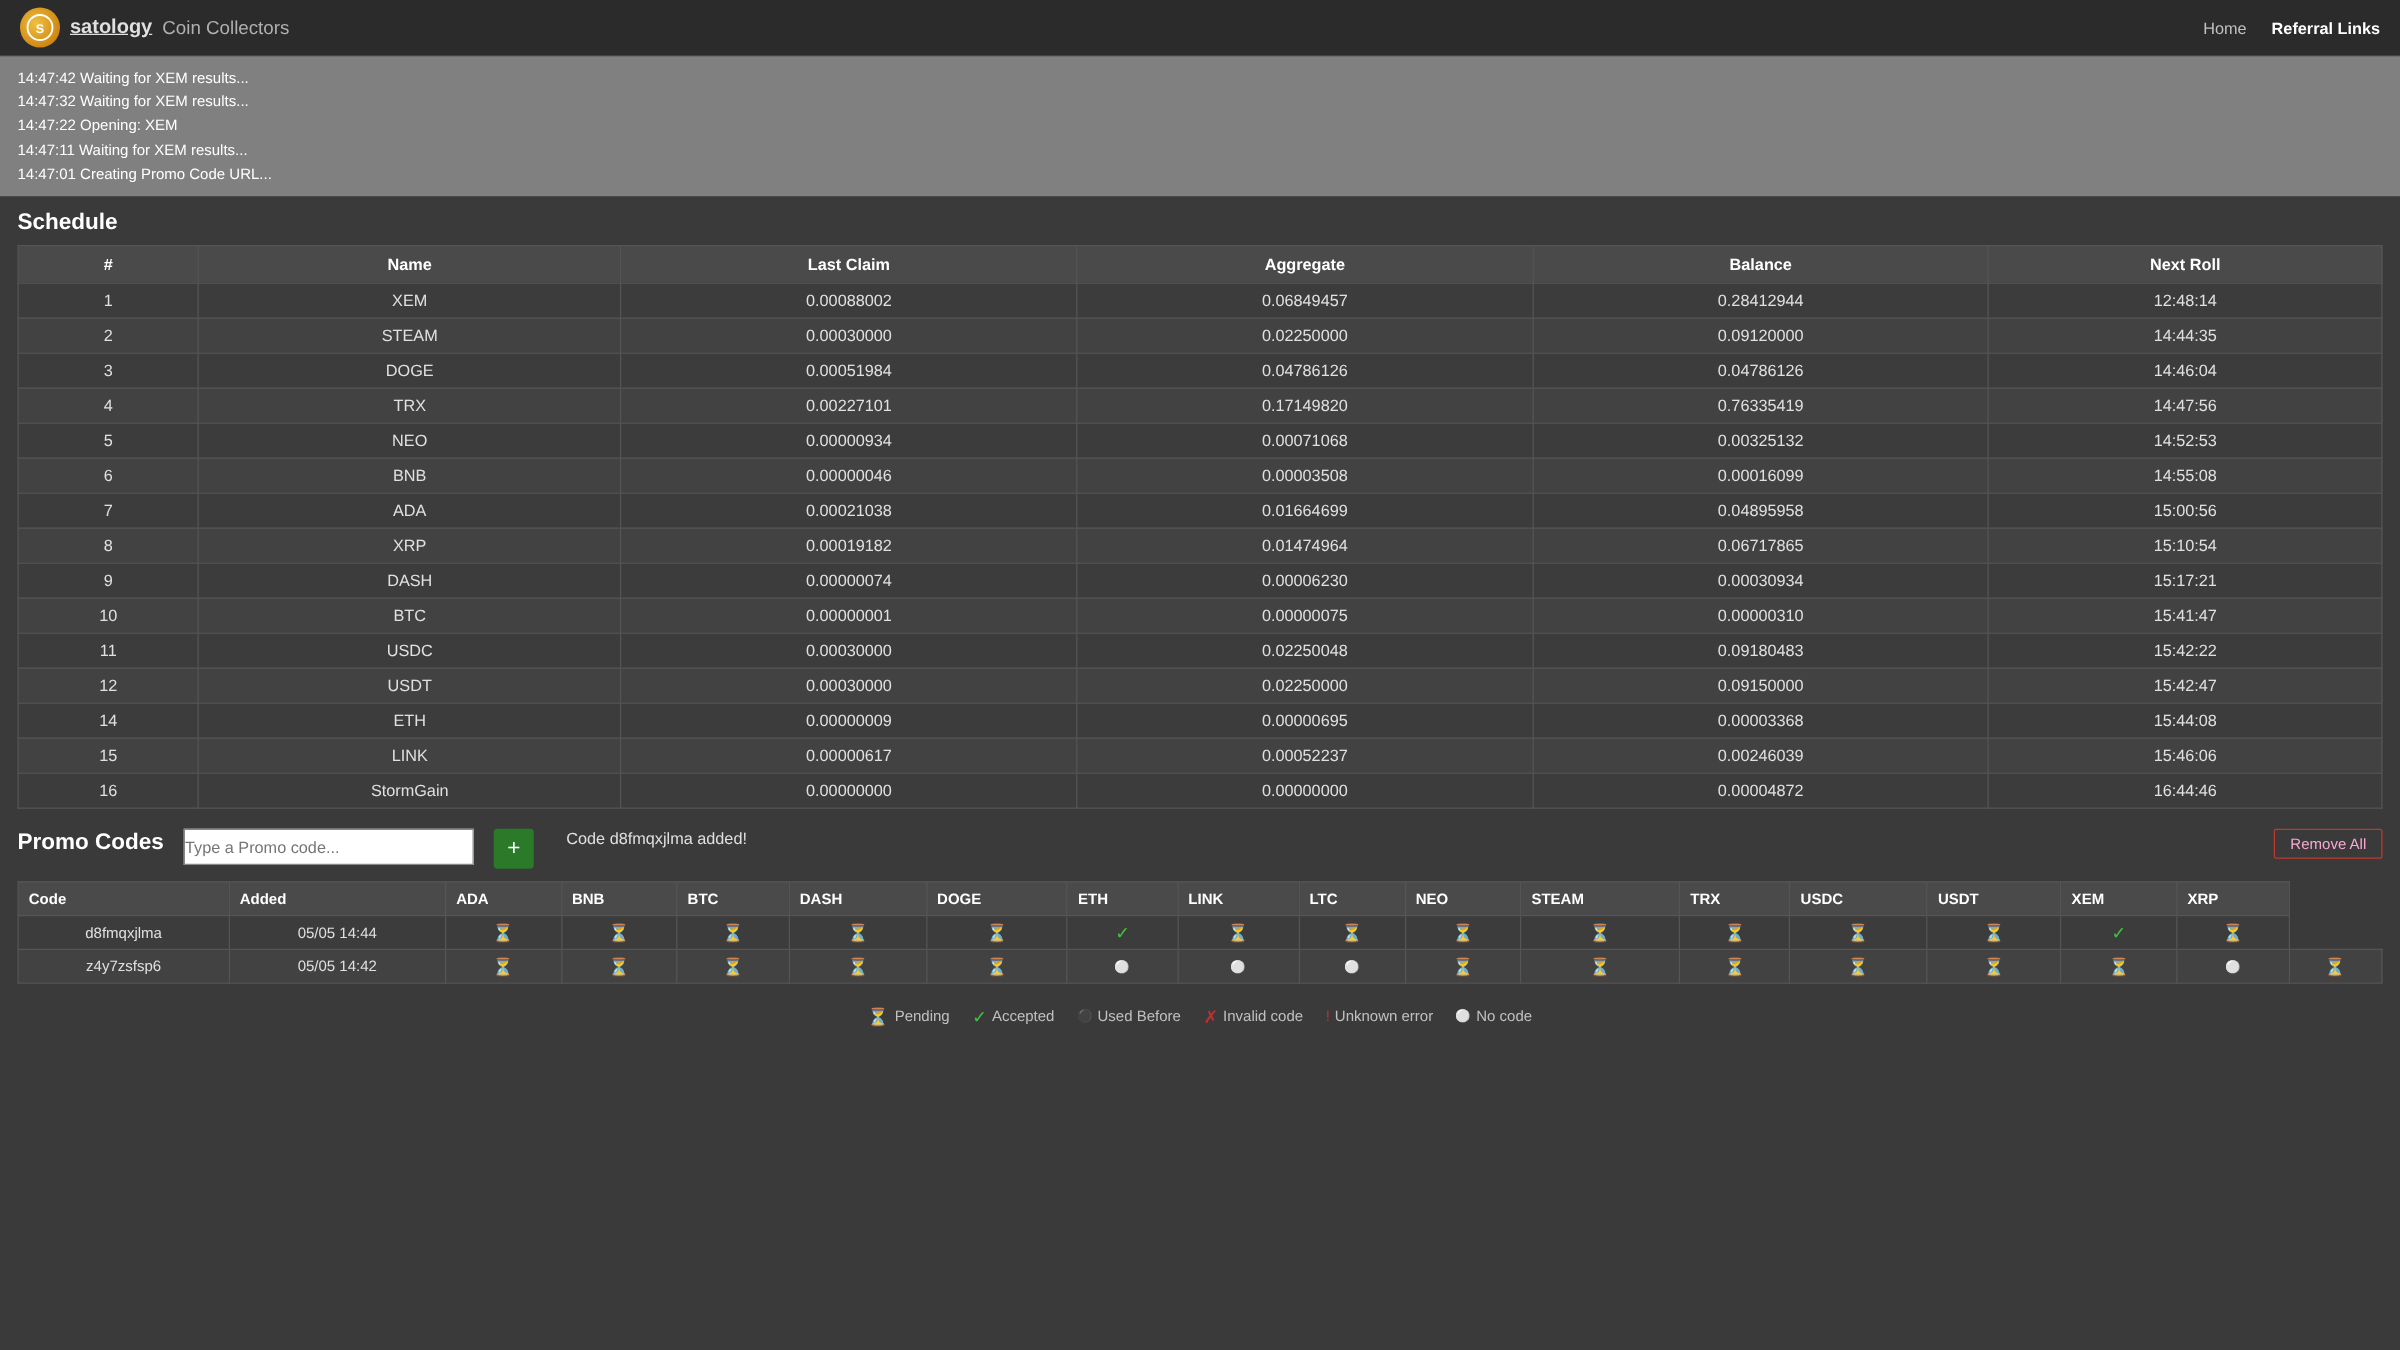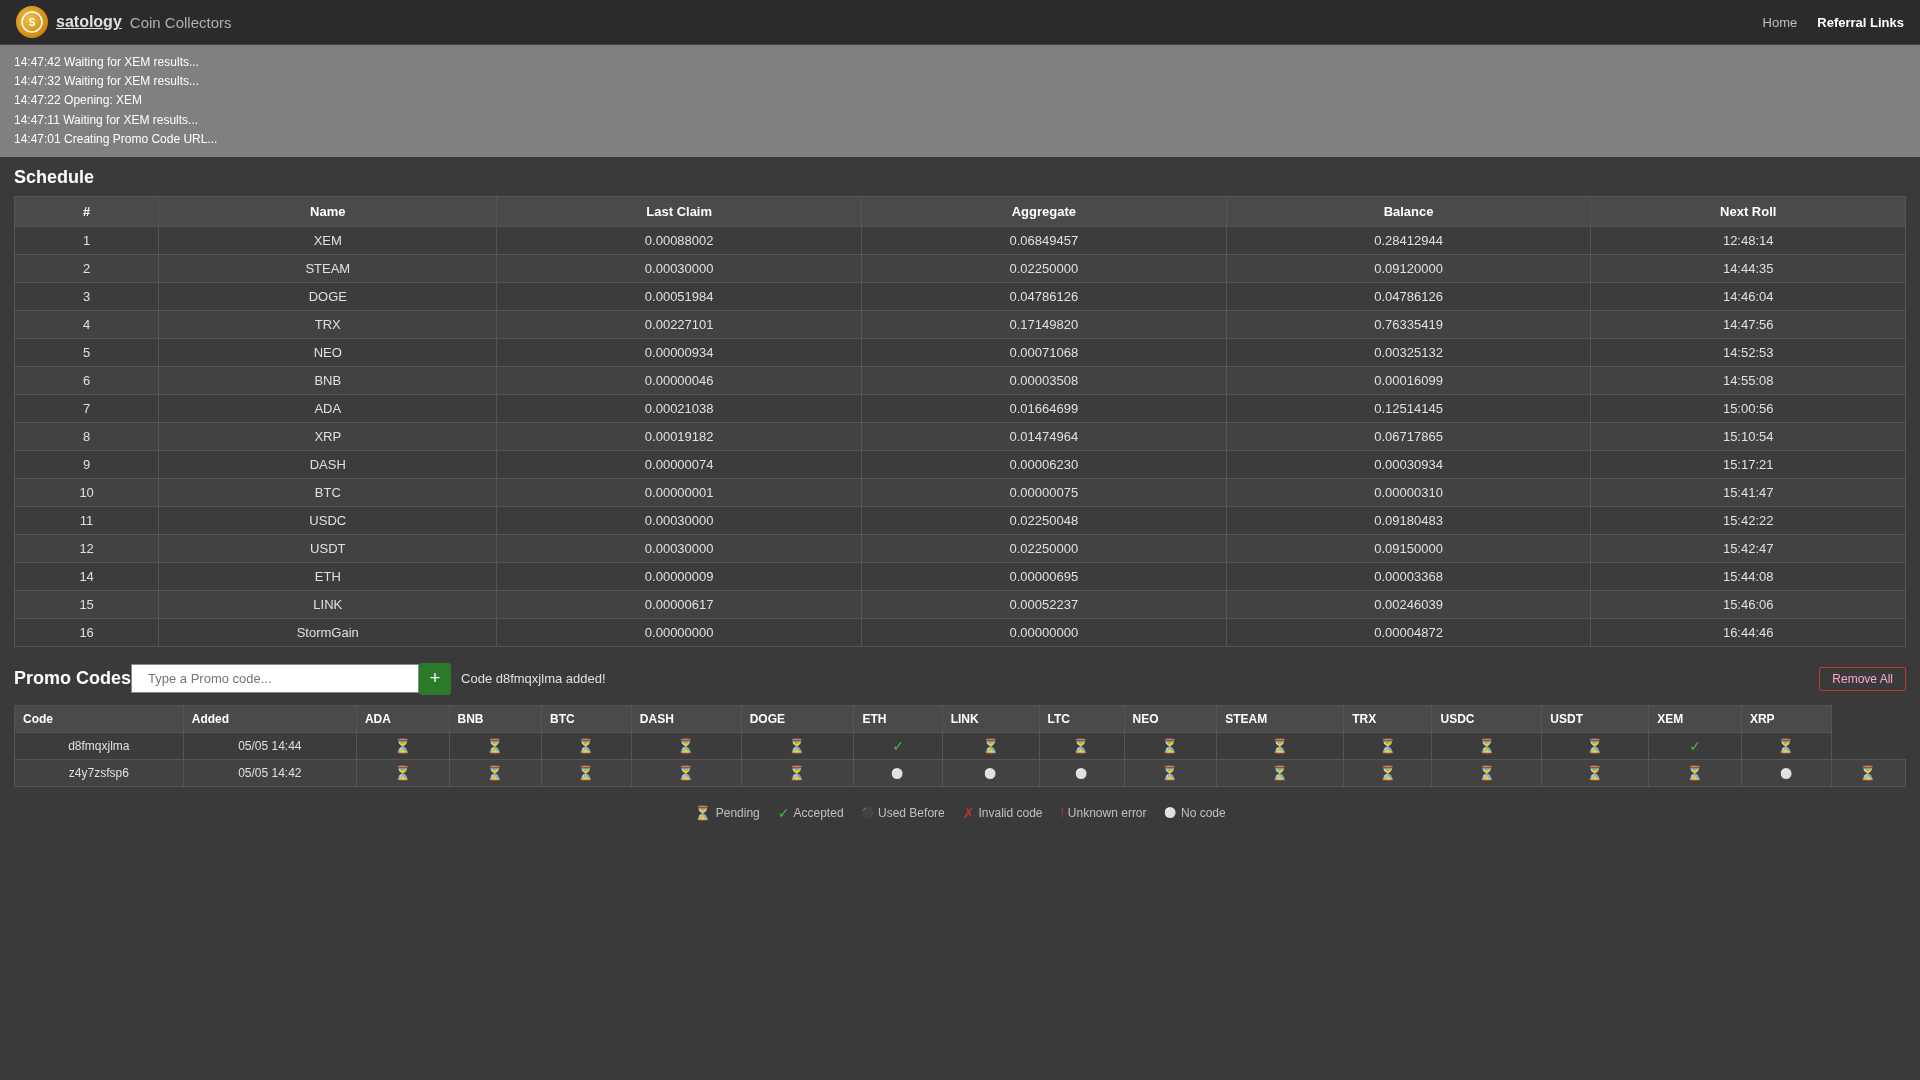--- a/index.html
+++ b/index.html
@@ -97,31 +97,31 @@
       border: 1px solid #555;
       text-align: center;
     }
     .schedule-table tr:nth-child(even) td {
       background: #424242;
     }
 
     
     .promo-header {
       display: flex;
-      align-items: center;
-      gap: 0;
+      align-items: flex-start;
+      gap: 16px;
       margin-bottom: 10px;
     }
     .promo-input {
       background: #fff;
       border: 1px solid #888;
       color: #333;
-      padding: 6px 16px;
+      padding: 6px 0;
       font-size: 13px;
-      width: 288px;
+      width: 232px;
       outline: none;
     }
     .promo-add-btn {
       background: #2a7a2a;
       border: none;
       color: #fff;
       font-size: 18px;
       width: 32px;
       height: 32px;
       cursor: pointer;
@@ -285,21 +285,21 @@
             <td>0.00000046</td>
             <td>0.00003508</td>
             <td>0.00016099</td>
             <td>14:55:08</td>
           </tr>
           <tr>
             <td>7</td>
             <td>ADA</td>
             <td>0.00021038</td>
             <td>0.01664699</td>
-            <td>0.12514145</td>
+            <td>0.04895958</td>
             <td>15:00:56</td>
           </tr>
           <tr>
             <td>8</td>
             <td>XRP</td>
             <td>0.00019182</td>
             <td>0.01474964</td>
             <td>0.06717865</td>
             <td>15:10:54</td>
           </tr>

